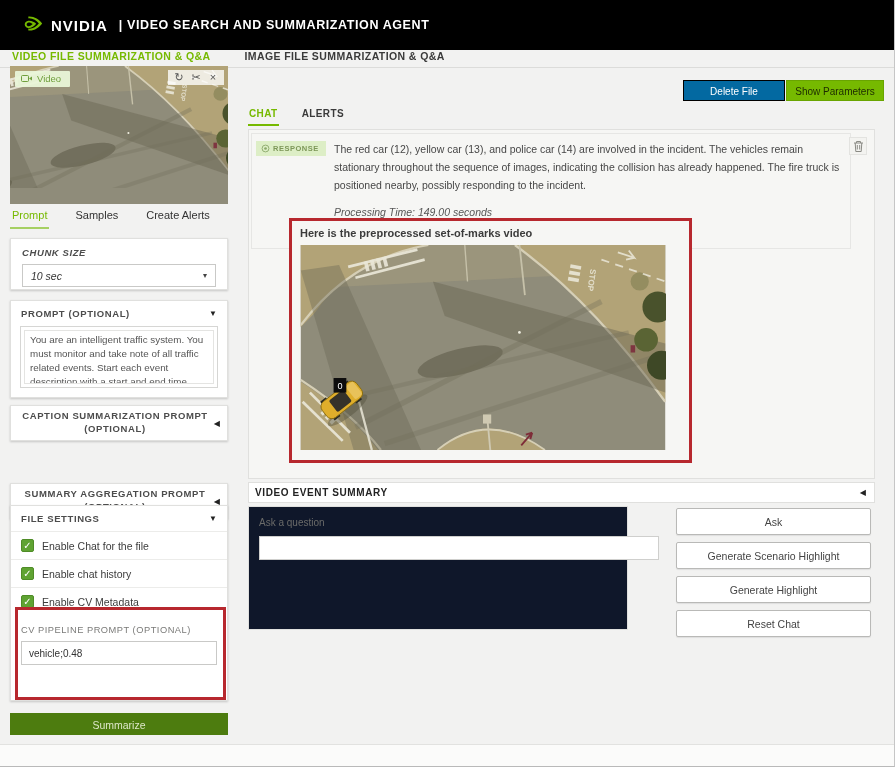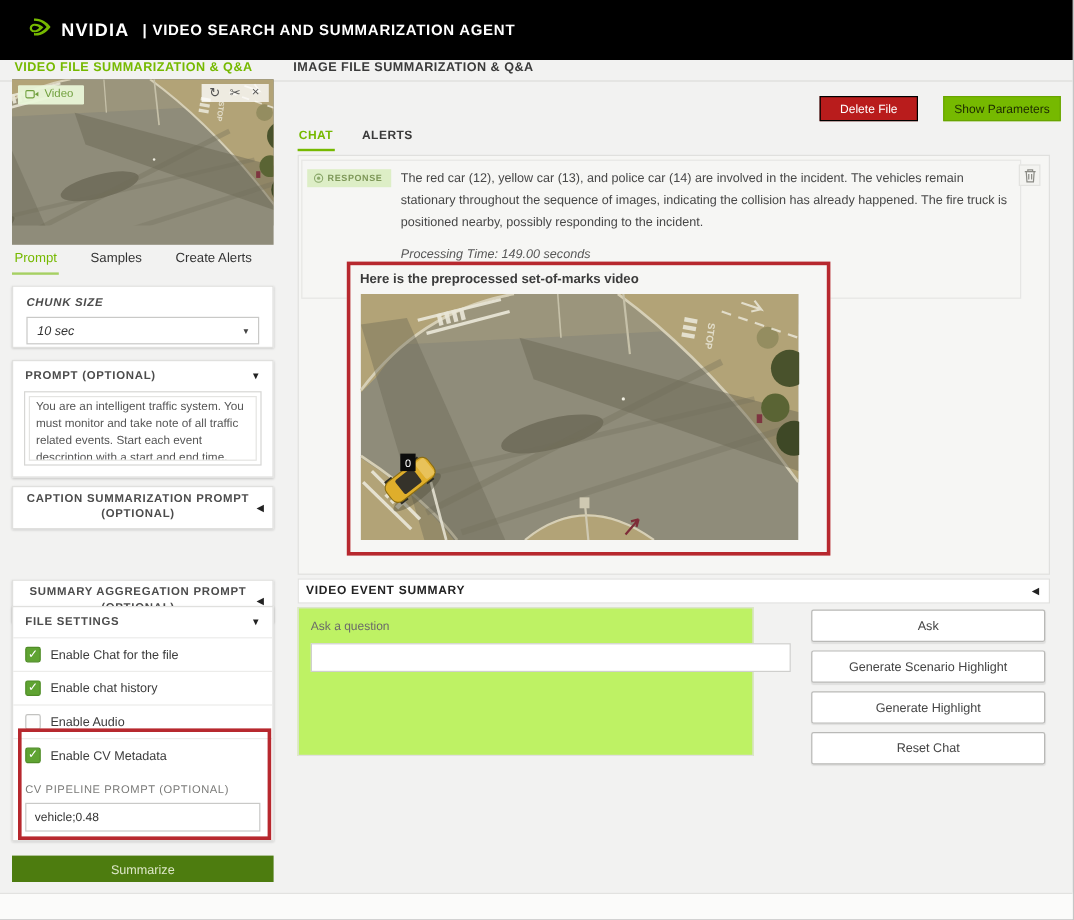--- a/index.html
+++ b/index.html
@@ -56,42 +56,42 @@
   .fs-label{font-size:10.5px;color:#3c3c3c;}
   .cv-label{padding:10px 10px 0;font-size:9.3px;color:#7a7a78;letter-spacing:.5px;}
   .cv-input{margin:6px 10px 0;height:24px;border:1px solid #c9c9c7;display:flex;align-items:center;padding:0 7px;font-size:10px;color:#333;background:#fff;}
 
   .annotation{position:absolute;border:3px solid #b7282e;pointer-events:none;z-index:40;}
   .ann-cv{left:15px;top:607px;width:211px;height:93px;}
 
   .summarize-btn{position:absolute;left:10px;top:713px;width:218px;height:22px;background:#4d7c0f;border:none;color:#dde7c8;font-size:10.5px;text-align:center;line-height:22px;cursor:default;}
 
   
-  .btn-delete{position:absolute;left:683px;top:80px;width:82px;height:21px;background:#b91c1c;border:1px solid #000;color:#fff;font-size:10px;text-align:center;line-height:19px;cursor:pointer;}
+  .btn-delete{position:absolute;left:683px;top:80px;width:102px;height:21px;background:#0369a1;border:1px solid #000;color:#fff;font-size:10px;text-align:center;line-height:19px;cursor:pointer;}
   .btn-show{position:absolute;left:786px;top:80px;width:98px;height:21px;background:#76b900;border:1px solid #69a500;color:#1d2b00;font-size:10px;text-align:center;line-height:19px;cursor:pointer;}
 
   .chat-tabs{position:absolute;left:248px;top:106px;display:flex;gap:22px;}
   .chat-tab{font-size:10px;font-weight:bold;color:#3a3a3a;letter-spacing:.4px;padding:2px 1px 5px;cursor:pointer;}
   .chat-tab.active{color:#76b900;border-bottom:2px solid #76b900;}
 
   .chat-box{position:absolute;left:248px;top:129px;width:627px;height:350px;background:#f6f6f4;border:1px solid #e0e0de;}
   .response-block{position:absolute;left:2px;top:3px;width:600px;min-height:80px;border:1px solid #e6e6e4;padding:6px 8px 8px 82px;}
   .response-badge{position:absolute;left:4px;top:7px;background:#ddeec6;color:#7d9758;font-size:7.5px;font-weight:bold;letter-spacing:.5px;padding:3px 7px 3px 5px;display:flex;align-items:center;gap:3px;}
   .response-text{font-size:10.5px;color:#474747;line-height:1.72;}
   .response-meta{font-size:10.5px;color:#565656;font-style:italic;margin-top:9px;line-height:1.75;}
   .trash-btn{position:absolute;right:7px;top:7px;width:18px;height:18px;border:1px solid #e3e3e0;background:#f3f3f0;display:flex;align-items:center;justify-content:center;cursor:pointer;}
 
   .som-box{position:absolute;left:40px;top:88px;width:403px;height:245px;border:3px solid #b7282e;background:#f6f6f4;padding:6px 8px;}
   .som-title{font-size:11px;font-weight:bold;color:#3b3b3b;}
   .som-box svg.scene{display:block;margin-top:6px;width:366px;height:205px;}
 
   .summary-bar{position:absolute;left:248px;top:482px;width:627px;height:21px;background:#fff;border:1px solid #e0e0de;display:flex;align-items:center;justify-content:space-between;padding:0 8px 0 6px;cursor:pointer;}
   .summary-bar .card-label{font-size:10px;color:#222;}
 
-  .qa-panel{position:absolute;left:248px;top:506px;width:380px;height:124px;background:#bef264;border:1px solid #e0e0de;padding:10px;}
+  .qa-panel{position:absolute;left:248px;top:506px;width:380px;height:124px;background:#0f172a;border:1px solid #e0e0de;padding:10px;}
   .qa-label{font-size:10px;color:#6b6b69;}
   .qa-input{margin-top:8px;width:400px;height:24px;border:1px solid #cfcfcd;background:#fff;font-size:10.5px;color:#333;padding:0 7px;outline:none;}
 
   .action-col{position:absolute;left:676px;top:508px;width:195px;display:flex;flex-direction:column;gap:7px;}
   .action-btn{height:27px;background:#fff;border:1px solid #b9b9b7;border-radius:2px;font-size:10.5px;color:#444;text-align:center;line-height:25px;cursor:pointer;box-shadow:0 1px 1px rgba(0,0,0,.08);}
 
   .footer-strip{position:absolute;left:0;top:744px;width:100%;height:23px;background:#fbfbfa;border-top:1px solid #e2e2e0;}
 </style>
 </head>
 <body>
@@ -259,24 +259,20 @@
       <span class="cb checked">
           <i>✓</i>
         </span>
       <span class="fs-label">Enable Chat for the file</span>
     </div>
     <div class="fs-row">
       <span class="cb checked">
           <i>✓</i>
         </span>
       <span class="fs-label">Enable chat history</span>
-    </div>
-    <div class="fs-row">
-      <span class="cb"></span>
-      <span class="fs-label">Enable Audio</span>
     </div>
     <div class="fs-row">
       <span class="cb checked">
           <i>✓</i>
         </span>
       <span class="fs-label">Enable CV Metadata</span>
     </div>
     <div class="cv-label">CV PIPELINE PROMPT (OPTIONAL)</div>
     <div class="cv-input">
       <span>vehicle;0.48</span>

